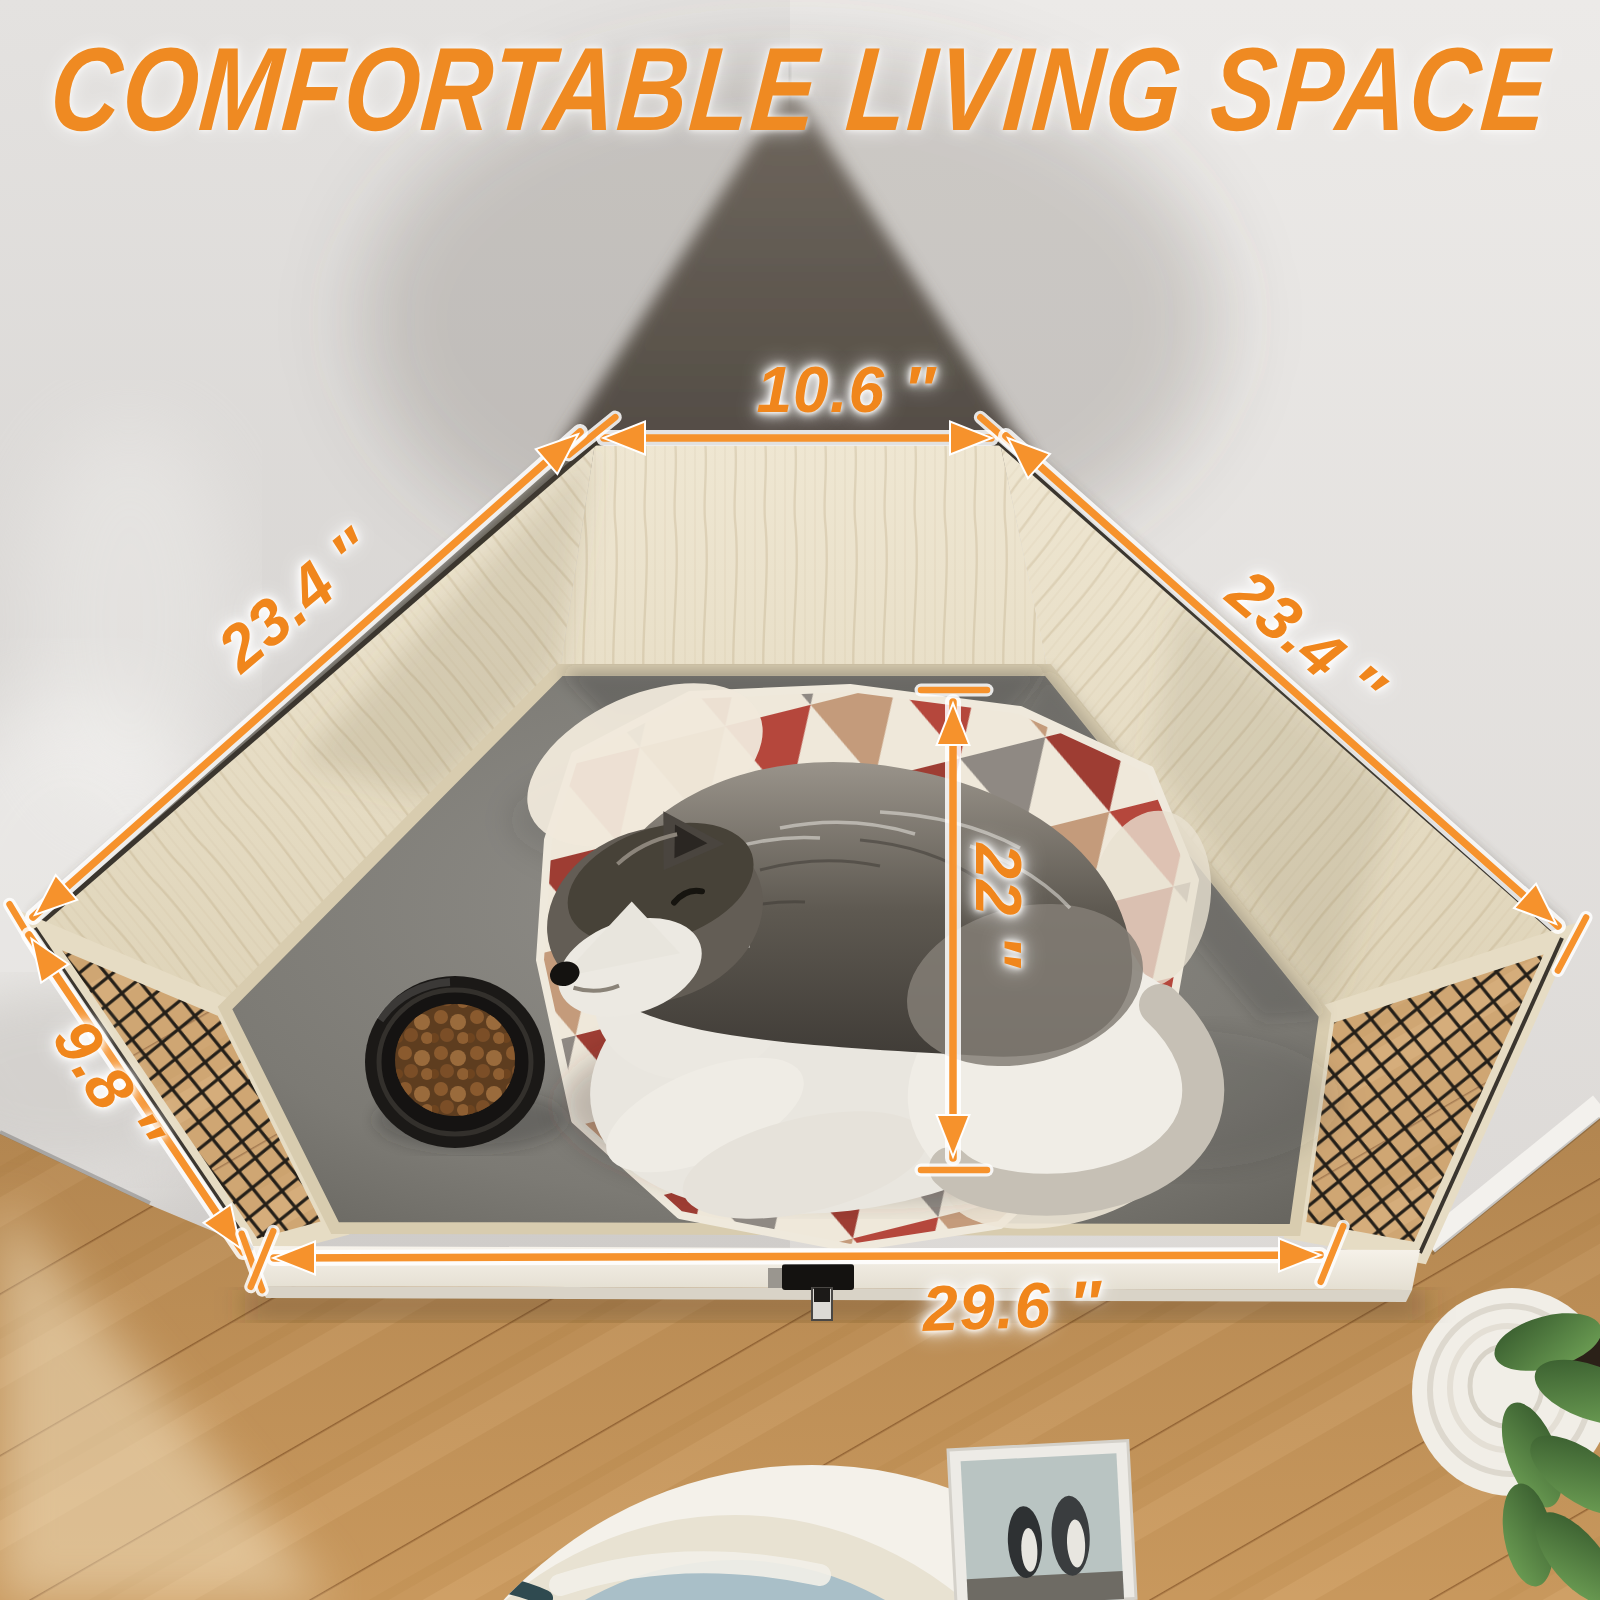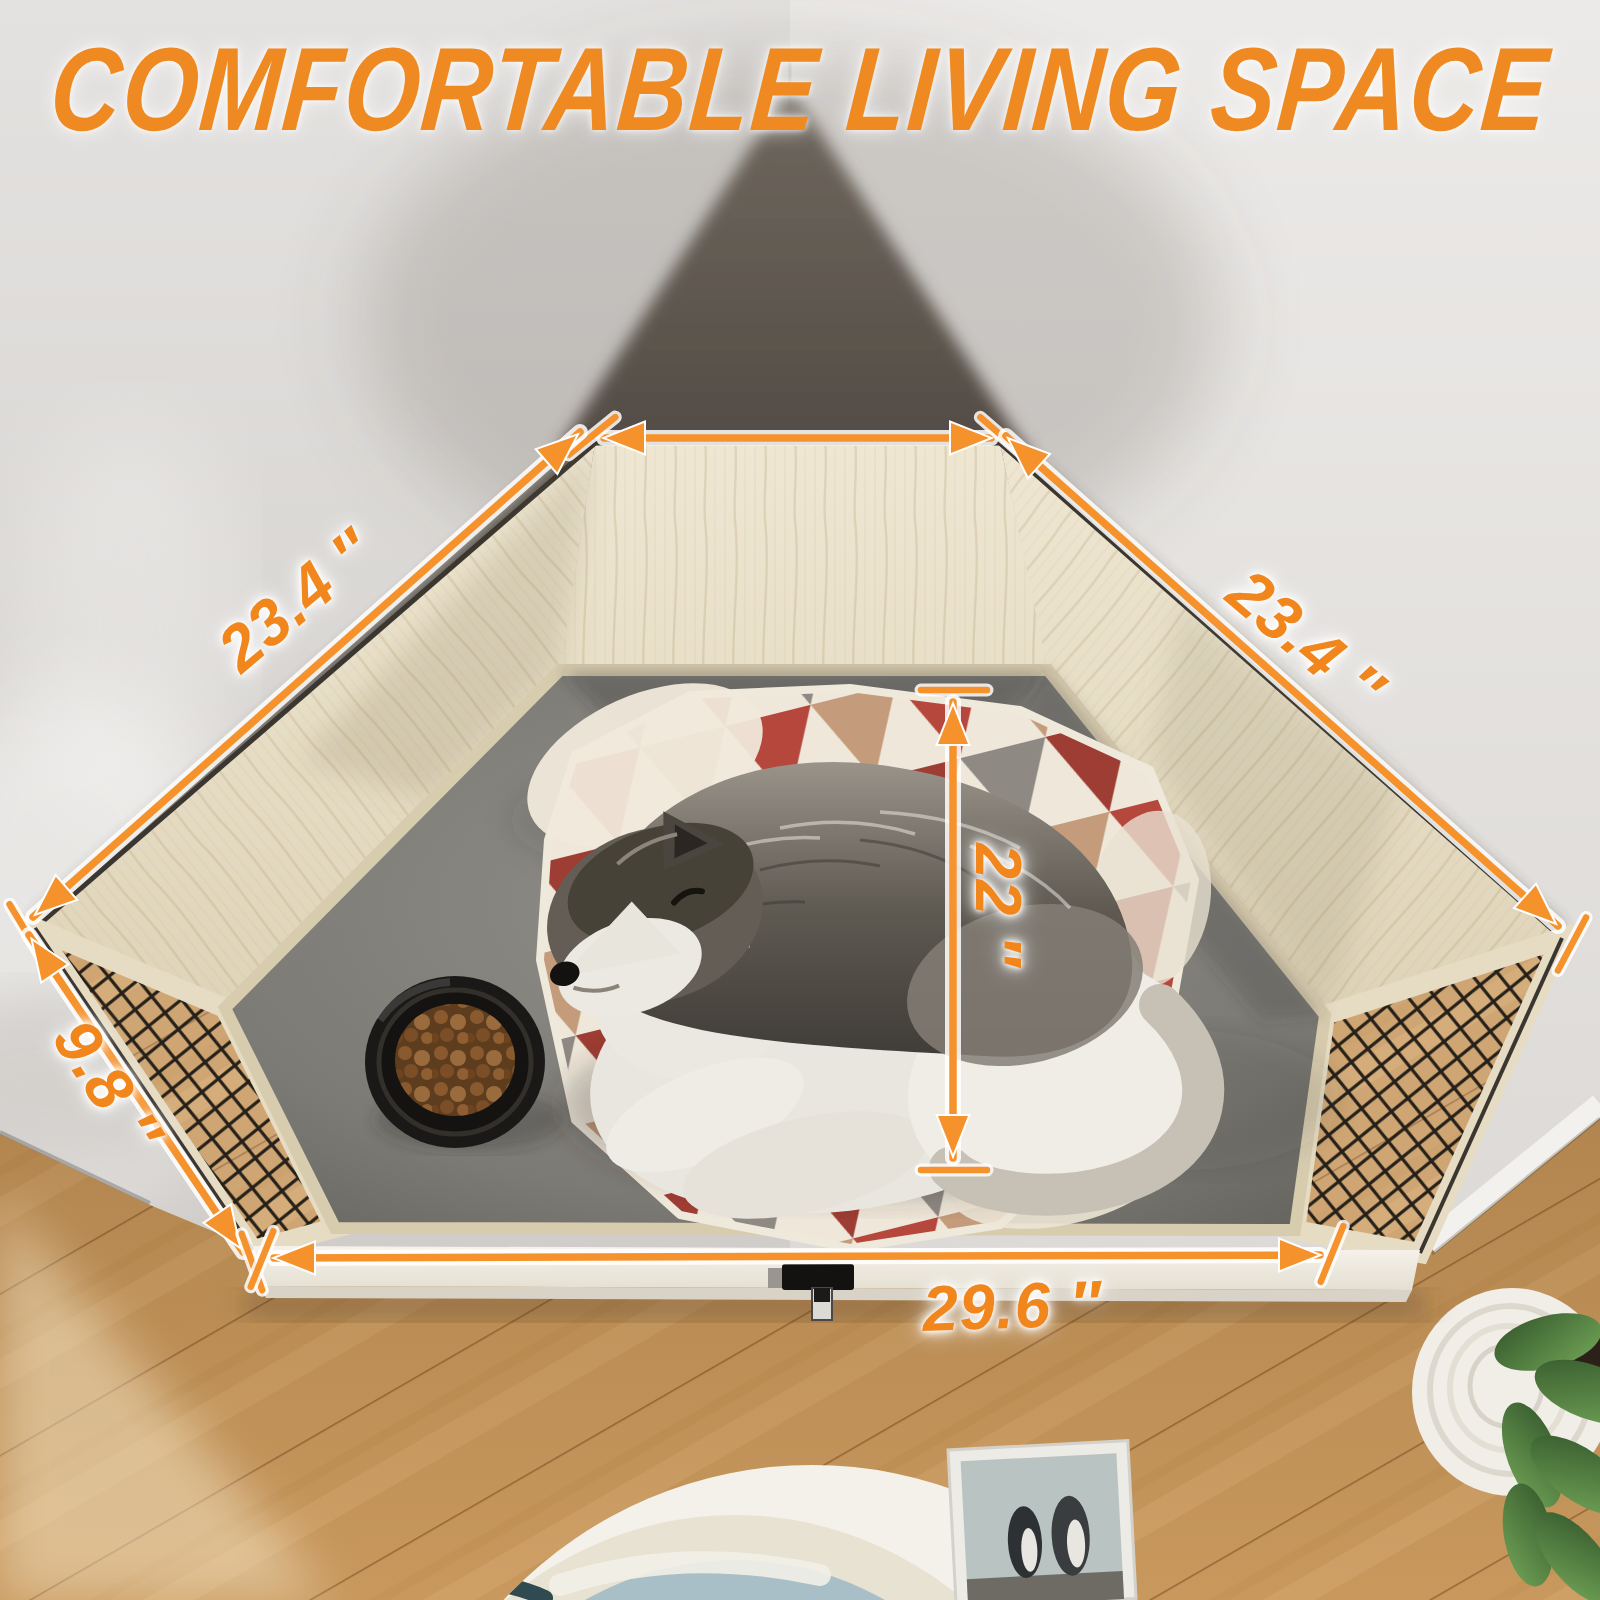--- a/index.html
+++ b/index.html
@@ -360,18 +360,19 @@
           <line class="to" y1="-30" y2="30"></line>
         </g>
     <g transform="translate(1332,1254) rotate(22)">
           <line class="tw" y1="-30" y2="30"></line>
           <line class="to" y1="-30" y2="30"></line>
         </g>
   </g>
 </svg>
 
   <div class="title">COMFORTABLE LIVING SPACE</div>
+  <div class="lbl" style="left:846px;top:390px;transform:translate(-50%,-50%)">10.6 ″</div>
   <div class="lbl" style="left:296px;top:600px;transform:translate(-50%,-50%) rotate(-40deg)">23.4 ″</div>
   <div class="lbl" style="left:1306px;top:640px;transform:translate(-50%,-50%) rotate(40deg)">23.4 ″</div>
   <div class="lbl" style="left:108px;top:1086px;transform:translate(-50%,-50%) rotate(57deg)">9.8 ″</div>
   <div class="lbl" style="left:998px;top:905px;transform:translate(-50%,-50%) rotate(90deg)">22 ″</div>
   <div class="lbl" style="left:1012px;top:1306px;transform:translate(-50%,-50%) rotate(-2deg)">29.6 ″</div>
 </div>
 
 </body></html>

